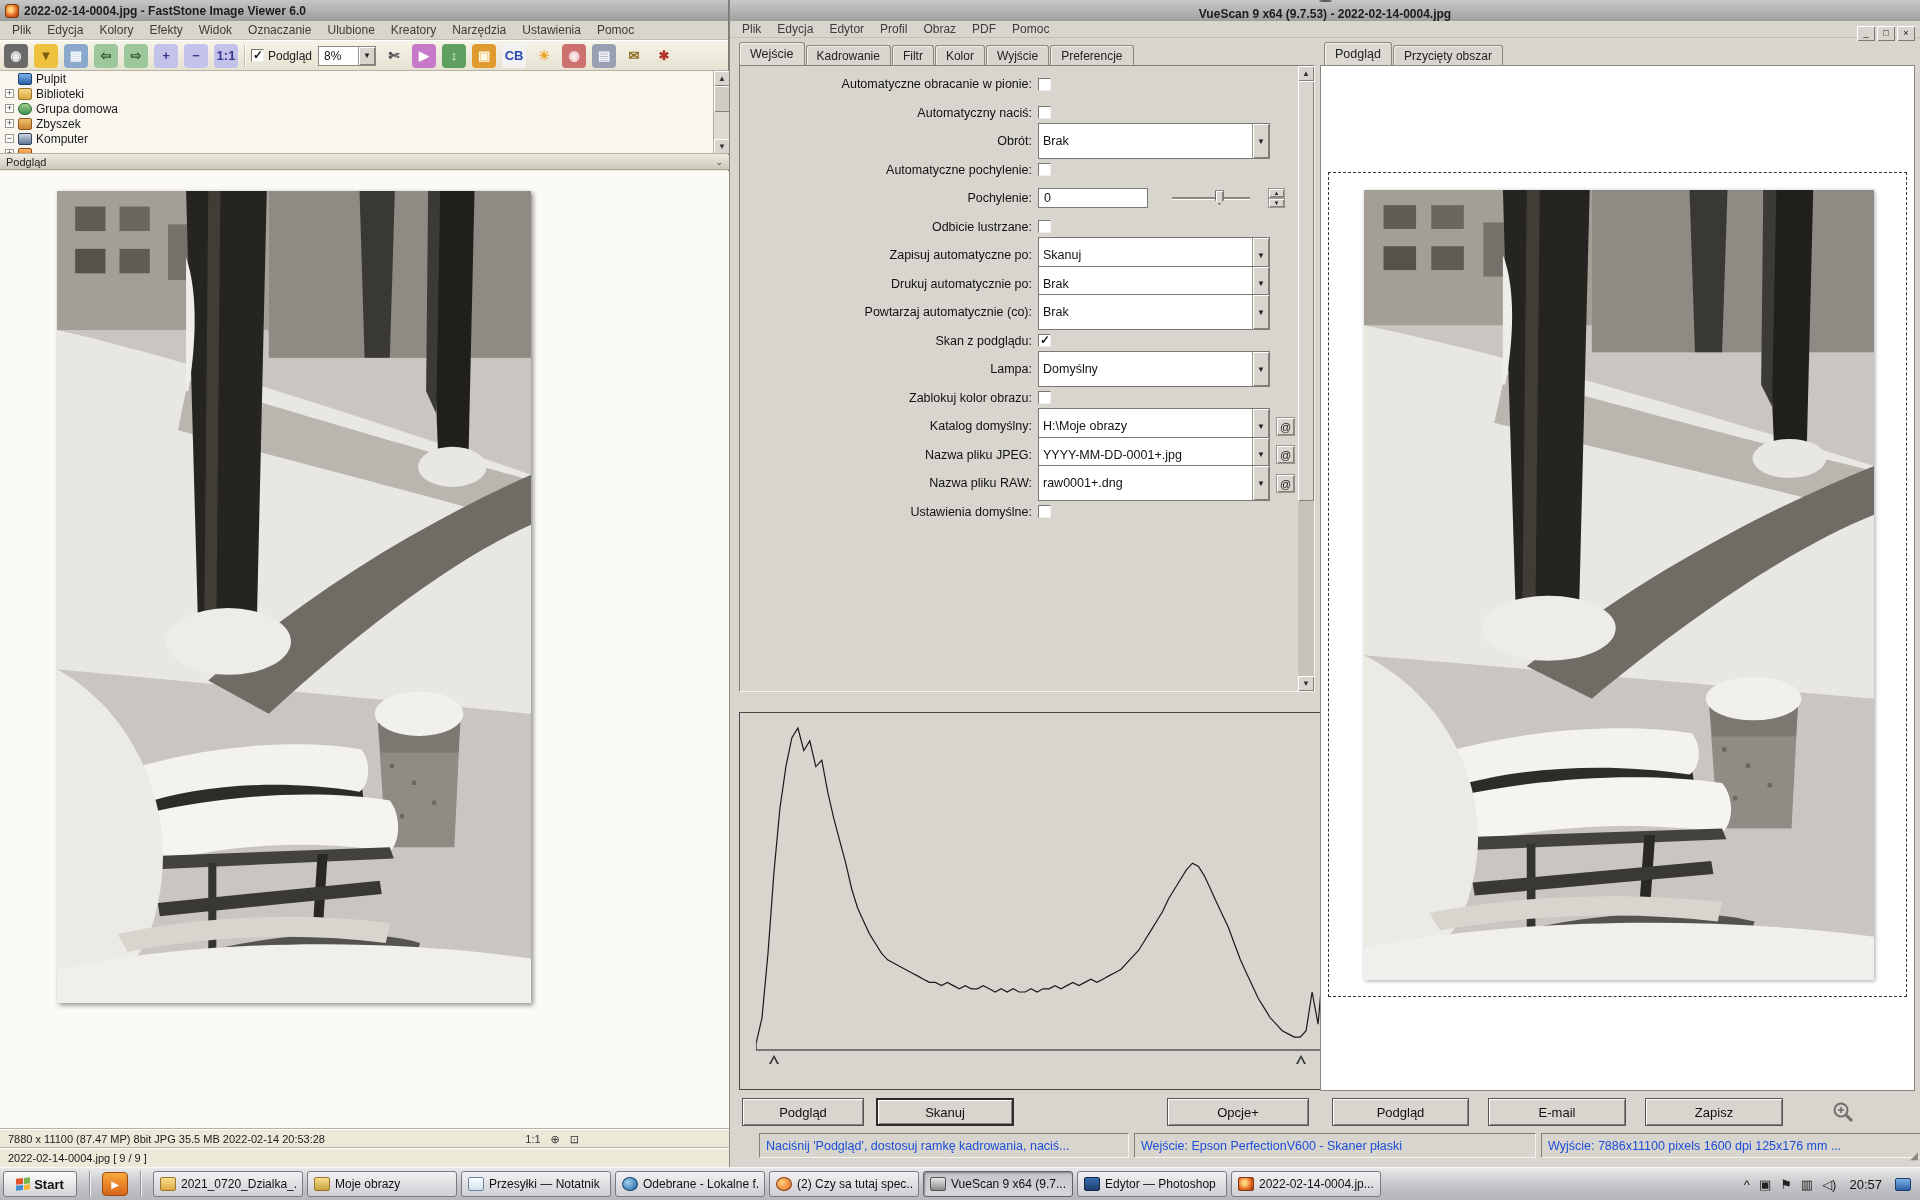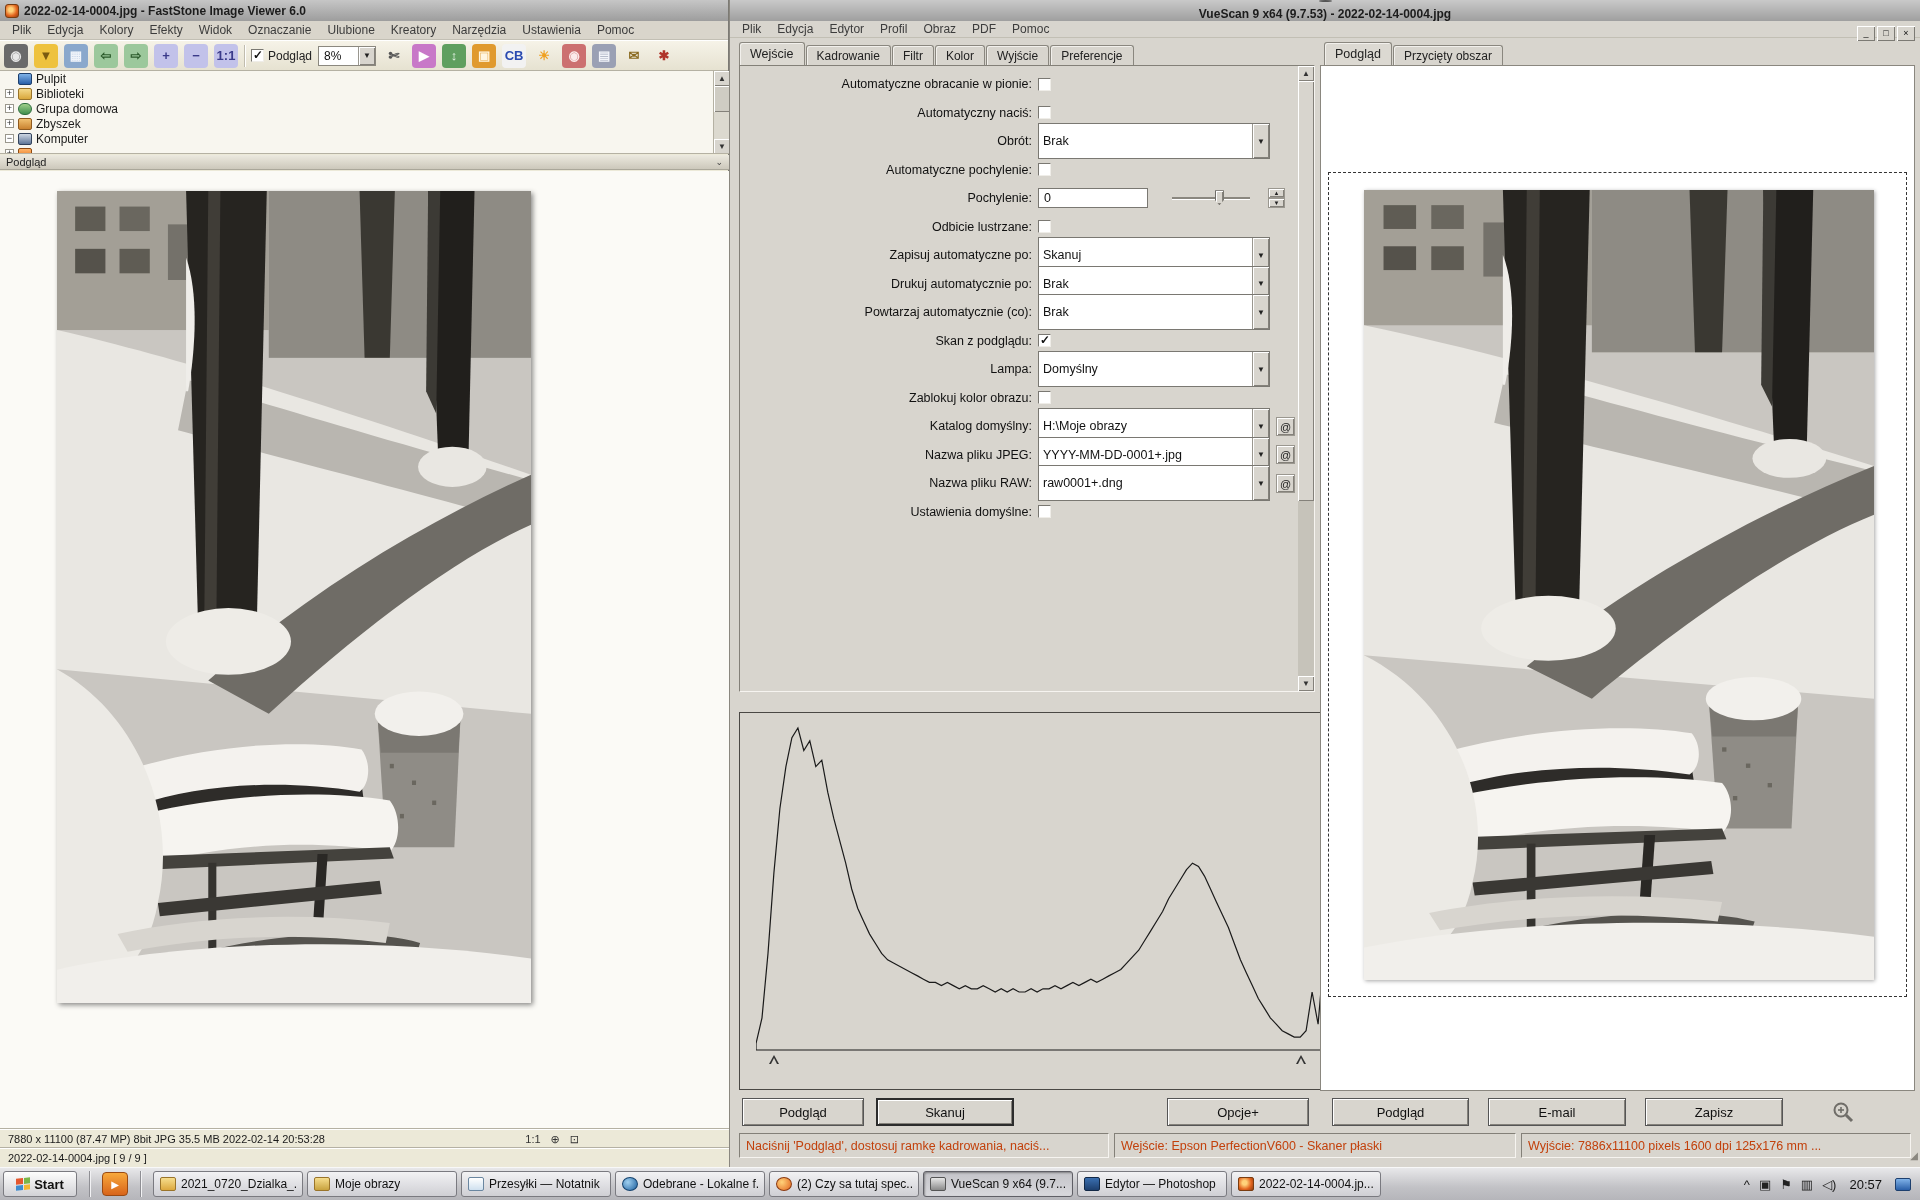--- a/index.html
+++ b/index.html
@@ -94,21 +94,21 @@
   
   .push-btn { position:absolute; top:1098px; height:28px; background:#d8d5ce; border:1px solid #555; box-shadow:inset 1px 1px 0 #fff, inset -1px -1px 0 #84817a; display:flex; align-items:center; justify-content:center; font-size:13px; color:#111; }
   .push-btn.default { border:2px solid #2c2c2c; }
   #vs-magnifier { position:absolute; top:1098px; left:1096px; width:34px; height:28px; display:flex; align-items:center; justify-content:center; }
   
   #vs-preview { position:absolute; left:590px; top:65px; width:595px; height:1026px; background:#fff; border:1px solid #8a877f; }
   #vs-crop { position:absolute; left:7px; top:106px; right:7px; bottom:93px; border:1px dashed #333; }
   #vs-photo { position:absolute; left:35px; top:17px; width:510px; height:790px; background:#fff; box-shadow:1px 1px 4px rgba(0,0,0,.35); }
   #vs-photo svg { width:100%; height:100%; display:block; }
   
-  .vs-status-cell { position:absolute; top:1133px; height:25px; background:#d8d5ce; border:1px solid; border-color:#838078 #f6f4f0 #f6f4f0 #838078; display:flex; align-items:center; padding:0 6px; font-size:12.5px; color:#c2410c; white-space:nowrap; overflow:hidden; }
+  .vs-status-cell { position:absolute; top:1133px; height:25px; background:#d8d5ce; border:1px solid; border-color:#838078 #f6f4f0 #f6f4f0 #838078; display:flex; align-items:center; padding:0 6px; font-size:12.5px; color:#1d4ed8; white-space:nowrap; overflow:hidden;margin-left:20px; }
   #vs-grip { position:absolute; right:2px; top:1150px; font-size:10px; color:#8a877f; }
   
   #taskbar { position:absolute; left:0; top:1167px; width:1920px; height:33px; background:linear-gradient(#e8e8ea,#c2c2c6 60%,#b5b5ba); border-top:1px solid #f8f8f8; display:flex; align-items:center; padding:0 3px; gap:12px; }
   #start-btn { width:74px; height:26px; background:linear-gradient(#fdfdfd,#d2d2d6); border:1px solid #7a7a80; border-radius:3px; display:flex; align-items:center; justify-content:center; gap:4px; font-weight:bold; font-size:13px; color:#111; }
   .flag { width:14px; height:12px; display:grid; grid-template-columns:1fr 1fr; grid-template-rows:1fr 1fr; gap:1px; transform:skewY(-6deg); }
   .flag i:nth-child(1){background:#e4572e;} .flag i:nth-child(2){background:#7ab648;} .flag i:nth-child(3){background:#3f8cce;} .flag i:nth-child(4){background:#f2b632;}
   .tb-div { width:1px; height:26px; background:#8f8f94; box-shadow:1px 0 0 #f2f2f4; }
   #quick-launch { width:26px; height:24px; border-radius:4px; background:linear-gradient(#f8a93c,#d8641a); border:1px solid #9a4a12; display:flex; align-items:center; justify-content:center; color:#fff; font-size:10px; }
   .task-btn { width:150px; height:26px; background:linear-gradient(#f2f2f4,#cfcfd4); border:1px solid #7a7a80; border-radius:3px; display:flex; align-items:center; gap:5px; padding:0 6px; font-size:12px; color:#111; overflow:hidden; white-space:nowrap; }
   .task-btn.pressed { background:linear-gradient(#c4c4c9,#d8d8dc); border-color:#5f5f66; box-shadow:inset 1px 1px 2px rgba(0,0,0,.35); }

